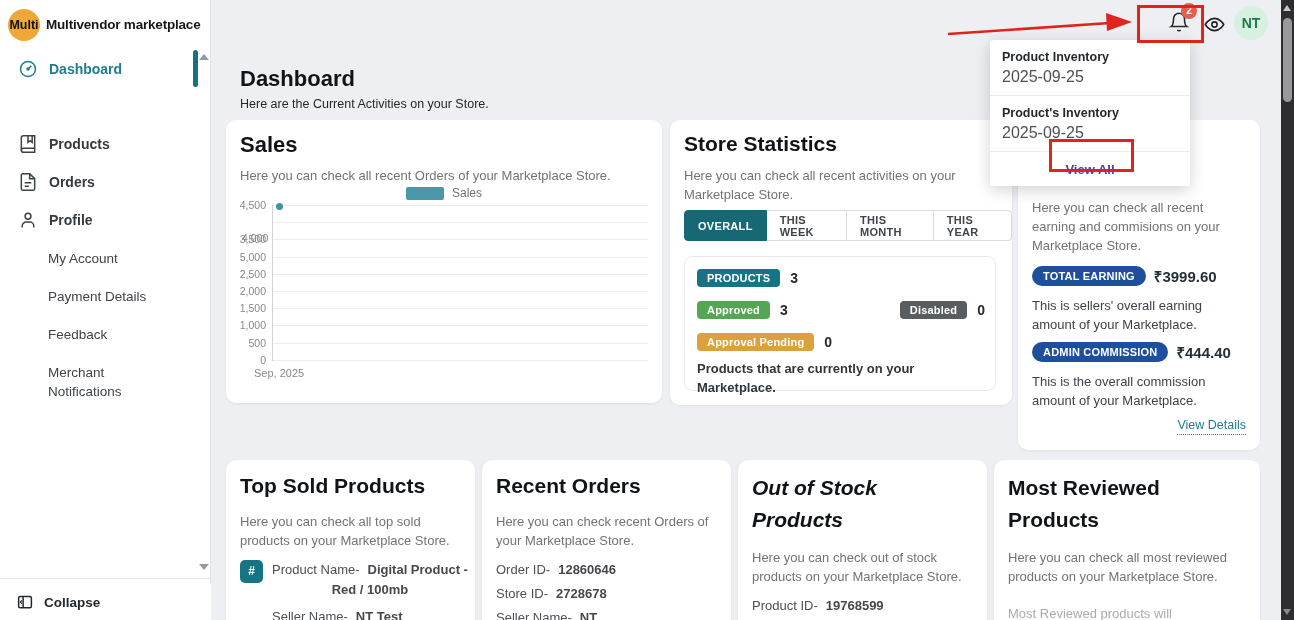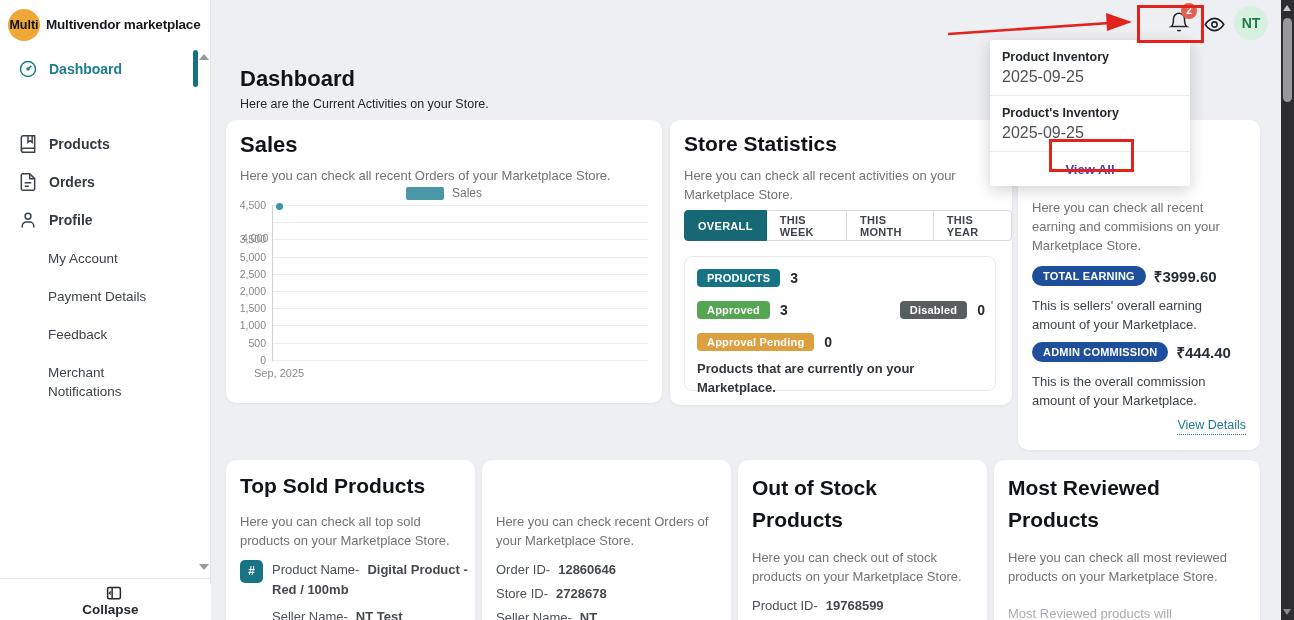--- a/index.html
+++ b/index.html
@@ -13,21 +13,21 @@
   .nav-item { position:absolute; left:0; width:193px; height:37px; display:flex; align-items:center; cursor:pointer; }
   .nav-item .nicon { margin-left:18px; width:20px; height:20px; color:#3b4248; flex:0 0 20px; }
   .nav-item .nlabel { margin-left:11px; font-size:14px; font-weight:600; color:#343a40; }
   .nav-item.active .nicon { color:#1e7d8d; }
   .nav-item.active .nlabel { color:#1e7d8d; }
   .nav-sub { position:absolute; left:48px; font-size:13.5px; color:#3e444a; cursor:pointer; line-height:19px; }
   .active-bar { position:absolute; left:193px; top:50px; width:5px; height:37px; background:#17727F; border-radius:3px; }
   .tri-up { width:0; height:0; border-left:5px solid transparent; border-right:5px solid transparent; border-bottom:6px solid #949aa2; position:absolute; }
   .tri-down { width:0; height:0; border-left:5px solid transparent; border-right:5px solid transparent; border-top:6px solid #949aa2; position:absolute; }
   .side-divider { position:absolute; left:0; top:578px; width:211px; height:1px; background:#e6e8eb; }
-  .collapse-row { position:absolute; left:0; top:584px; width:211px; height:36px; display:flex; align-items:center; cursor:pointer; background:#fff;flex-direction:column; }
+  .collapse-row { position:absolute; left:0; top:584px; width:211px; height:36px; display:flex; align-items:center; cursor:pointer; background:#fff; }
   .collapse-row .nicon { margin-left:16px; width:18px; height:18px; color:#23282c; }
   .collapse-row .clabel { margin-left:10px; font-size:13.5px; font-weight:700; color:#23282c; }
 
   
   .page-title { position:absolute; left:240px; top:66px; font-size:22px; font-weight:700; color:#101418; }
   .page-sub { position:absolute; left:240px; top:97px; font-size:12.5px; color:#23282d; }
   .bell-wrap { position:absolute; left:1168px; top:11px; width:22px; height:24px; color:#26292d; cursor:pointer; }
   .bell-badge { position:absolute; left:1181px; top:3px; min-width:16px; height:16px; border-radius:8px; background:#e2604f; color:#fff; font-size:10px; font-weight:700; text-align:center; line-height:16px; }
   .eye-wrap { position:absolute; left:1204px; top:14px; width:21px; height:18px; color:#1d2024; cursor:pointer; }
   .avatar { position:absolute; left:1234px; top:6px; width:34px; height:34px; border-radius:50%; background:#d7f1e0; color:#1d7c46; font-size:14px; font-weight:700; text-align:center; line-height:34px; cursor:pointer; }
@@ -270,43 +270,44 @@
     <span class="comm-value">₹444.40</span>
   </div>
   <div class="comm-note" style="top:252px;">This is the overall commission amount of your Marketplace.</div>
   <div class="view-details">View Details</div>
 </div>
 
 <div class="card" style="left:226px; top:460px; width:249px; height:200px;">
   <div class="card-title" style="left:14px; top:14px; font-size:21px;">Top Sold Products</div>
   <div class="card-desc" style="left:14px; top:52px; width:222px;">Here you can check all top sold products on your Marketplace Store.</div>
   <div class="hash-badge">#</div>
-  <div class="fld-row" style="left:46px; top:100px; width:196px;">
+  <div class="fld-row" style="left:46px; top:100px; width:196px;text-align:center;">
     <span>Product Name-</span><span class="fld-val">Digital Product - Red / 100mb</span>
   </div>
   <div class="fld-row" style="left:46px; top:147px;">
     <span>Seller Name-</span><span class="fld-val">NT Test</span>
   </div>
 </div>
 
 <div class="card" style="left:482px; top:460px; width:249px; height:200px;">
+  <div class="card-title" style="left:14px; top:14px; font-size:21px;">Recent Orders</div>
   <div class="card-desc" style="left:14px; top:52px; width:232px;">Here you can check recent Orders of your Marketplace Store.</div>
   <div class="fld-row" style="left:14px; top:100px;">
     <span>Order ID-</span><span class="fld-val">12860646</span>
   </div>
   <div class="fld-row" style="left:14px; top:124px;">
     <span>Store ID-</span><span class="fld-val">2728678</span>
   </div>
   <div class="fld-row" style="left:14px; top:148px;">
     <span>Seller Name-</span><span class="fld-val">NT</span>
   </div>
 </div>
 
 <div class="card" style="left:738px; top:460px; width:249px; height:200px;">
-  <div class="card-title" style="left:14px; top:12px; font-size:21px; width:170px; line-height:32px;">Out of Stock Products</div>
+  <div class="card-title" style="left:14px; top:12px; font-size:21px; width:170px; line-height:32px;font-style:italic;">Out of Stock Products</div>
   <div class="card-desc" style="left:14px; top:88px; width:228px;">Here you can check out of stock products on your Marketplace Store.</div>
   <div class="fld-row" style="left:14px; top:136px;">
     <span>Product ID-</span><span class="fld-val">19768599</span>
   </div>
 </div>
 
 <div class="card" style="left:994px; top:460px; width:266px; height:200px;">
   <div class="card-title" style="left:14px; top:12px; font-size:21px; width:190px; line-height:32px;">Most Reviewed Products</div>
   <div class="card-desc" style="left:14px; top:88px; width:238px;">Here you can check all most reviewed products on your Marketplace Store.</div>
   <div class="partial-line">Most Reviewed products will</div>

